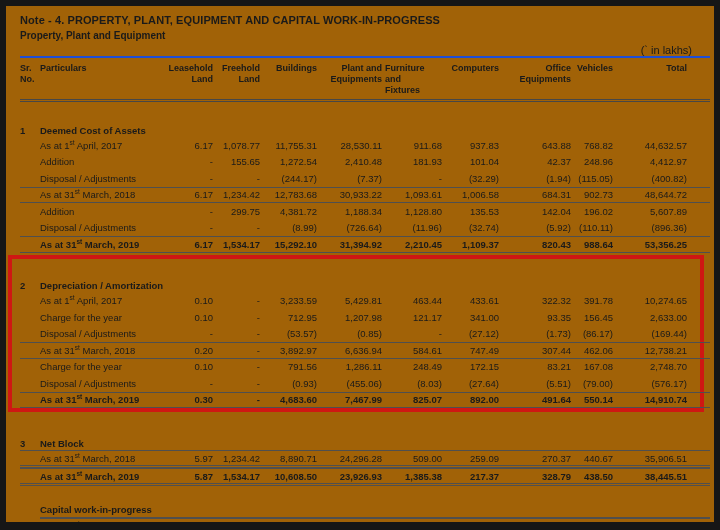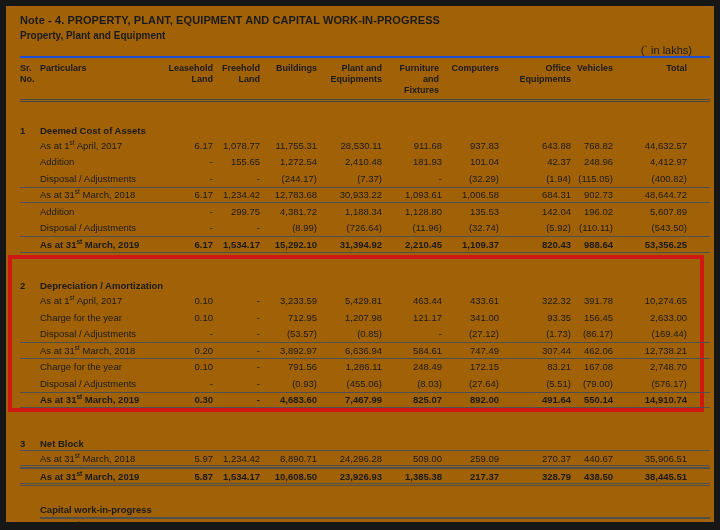--- a/index.html
+++ b/index.html
@@ -21,21 +21,21 @@
   .thead .cell{font-weight:700;font-size:9px;line-height:11px;white-space:pre-line;}
   .trow{display:flex;align-items:center;width:690px;min-height:16.5px;}
   .cell{padding:1.5px 0;}
   .c0{width:20px;}
   .c1{width:126px;}
   .c2{width:50px;}.c3{width:47px;}.c4{width:57px;}.c5{width:65px;}
   .c6{width:60px;}.c7{width:57px;}.c8{width:72px;}.c9{width:42px;}.c10{width:74px;}
   .num,.thead .c2,.thead .c3,.thead .c4,.thead .c5,.thead .c6,.thead .c7,.thead .c8,.thead .c9,.thead .c10{
     text-align:right;padding-right:3px;
   }
-  .thead .c6{text-align:right;padding-right:6px;}
+  .thead .c6{text-align:left;padding-right:6px;}
   .num{font-size:9.5px;}
   .lbl,.sr{font-size:9.5px;}
   .sr{font-weight:700;}
   sup{font-size:6.5px;vertical-align:super;line-height:0;}
   .sec-title .lbl{font-weight:700;margin-top:20px;}
   .sec-title{min-height:17px;align-items:flex-end;}
   .subtotal{border-top:1.5px solid #4f4f4f;border-bottom:1.5px solid #4f4f4f;}
   .subtotal-strong{border-top:1.5px solid #4f4f4f;border-bottom:3px double #4f4f4f;}
   .total{border-top:1.5px solid #4f4f4f;border-bottom:1.5px solid #4f4f4f;}
   .total-strong{border-top:1.5px solid #4f4f4f;border-bottom:3px double #4f4f4f;}
@@ -163,21 +163,21 @@
           <div class="cell c0 sr"></div>
           <div class="cell c1 lbl">Disposal / Adjustments</div>
           <div class="cell c2 num">-</div>
           <div class="cell c3 num">-</div>
           <div class="cell c4 num">(8.99)</div>
           <div class="cell c5 num">(726.64)</div>
           <div class="cell c6 num">(11.96)</div>
           <div class="cell c7 num">(32.74)</div>
           <div class="cell c8 num">(5.92)</div>
           <div class="cell c9 num">(110.11)</div>
-          <div class="cell c10 num">(543.50)</div>
+          <div class="cell c10 num">(896.36)</div>
         </div>
         <div class="trow total">
           <div class="cell c0 sr"></div>
           <div class="cell c1 lbl">As at 31<sup>st</sup> March, 2019</div>
           <div class="cell c2 num">6.17</div>
           <div class="cell c3 num">1,534.17</div>
           <div class="cell c4 num">15,292.10</div>
           <div class="cell c5 num">31,394.92</div>
           <div class="cell c6 num">2,210.45</div>
           <div class="cell c7 num">1,109.37</div>

